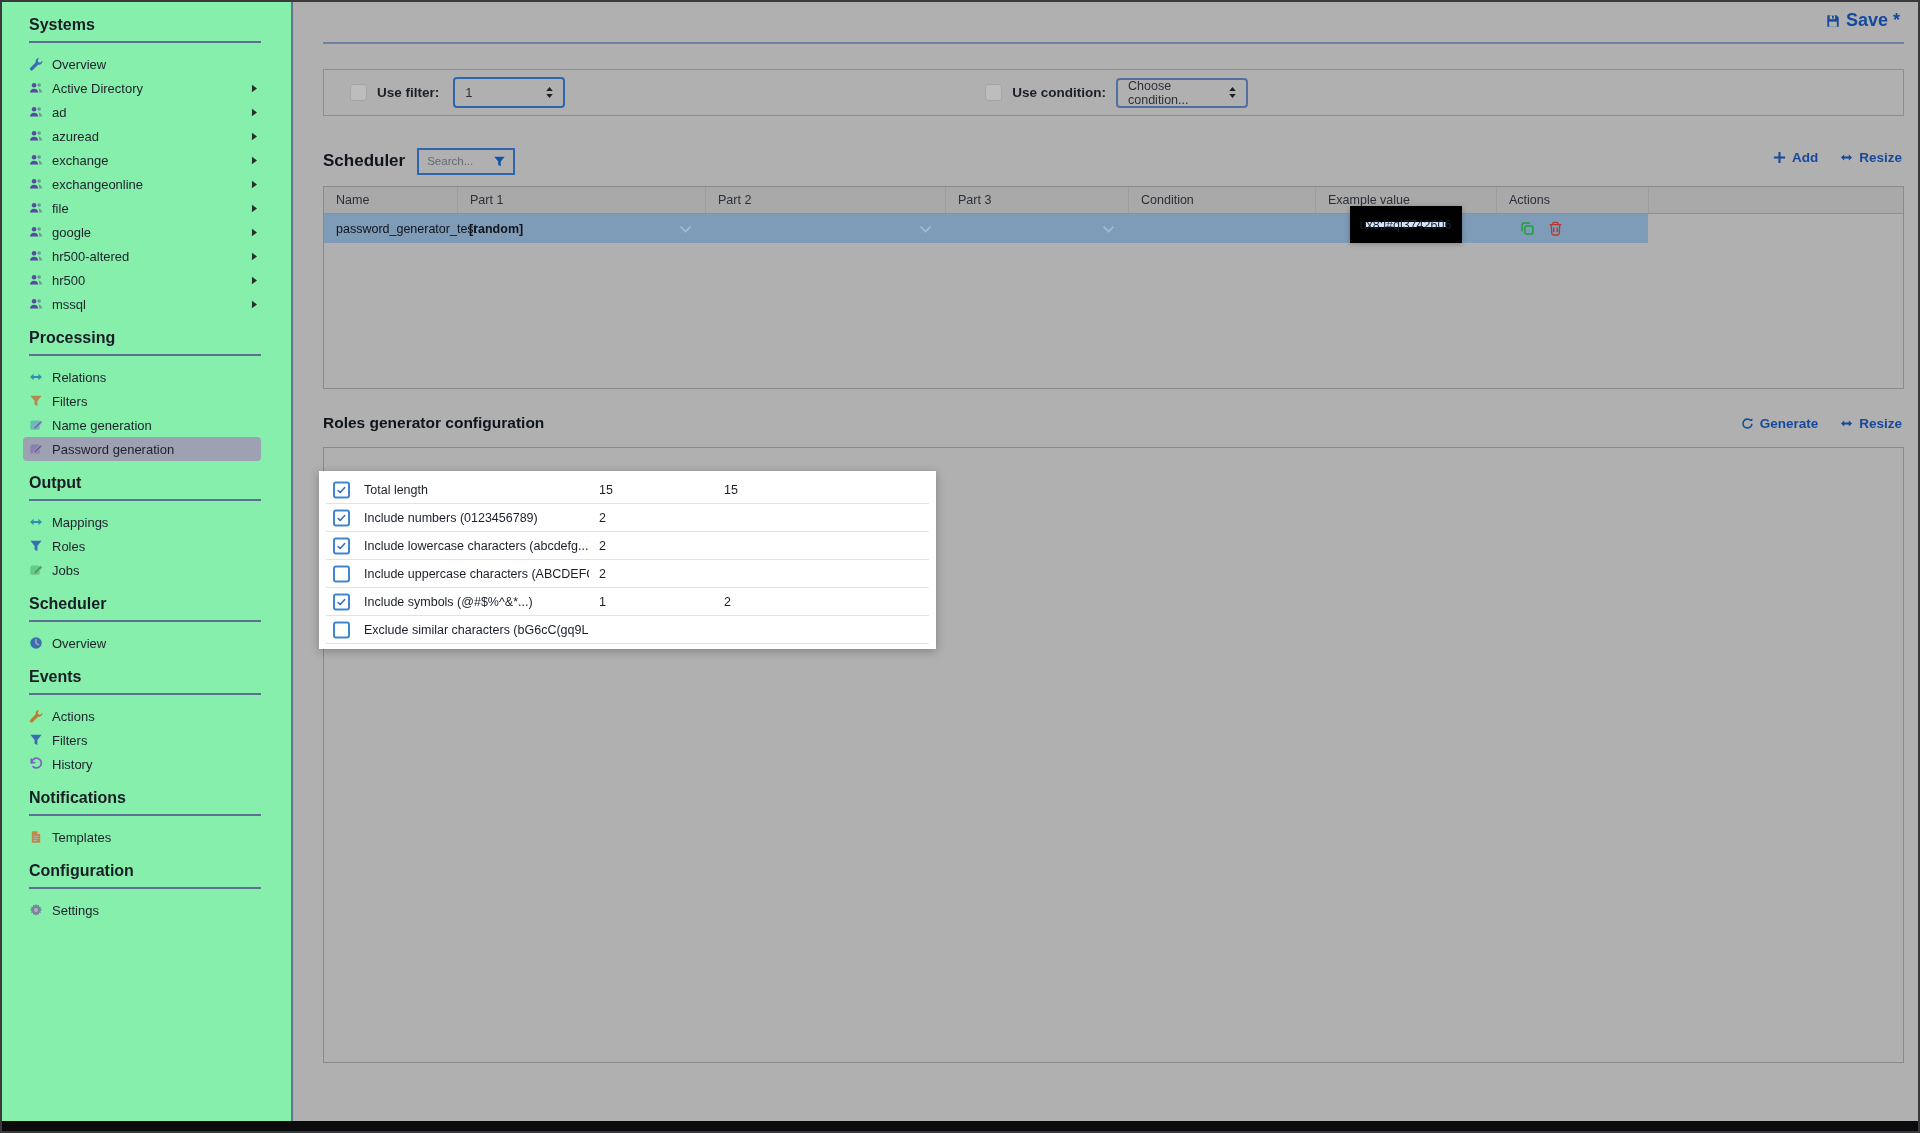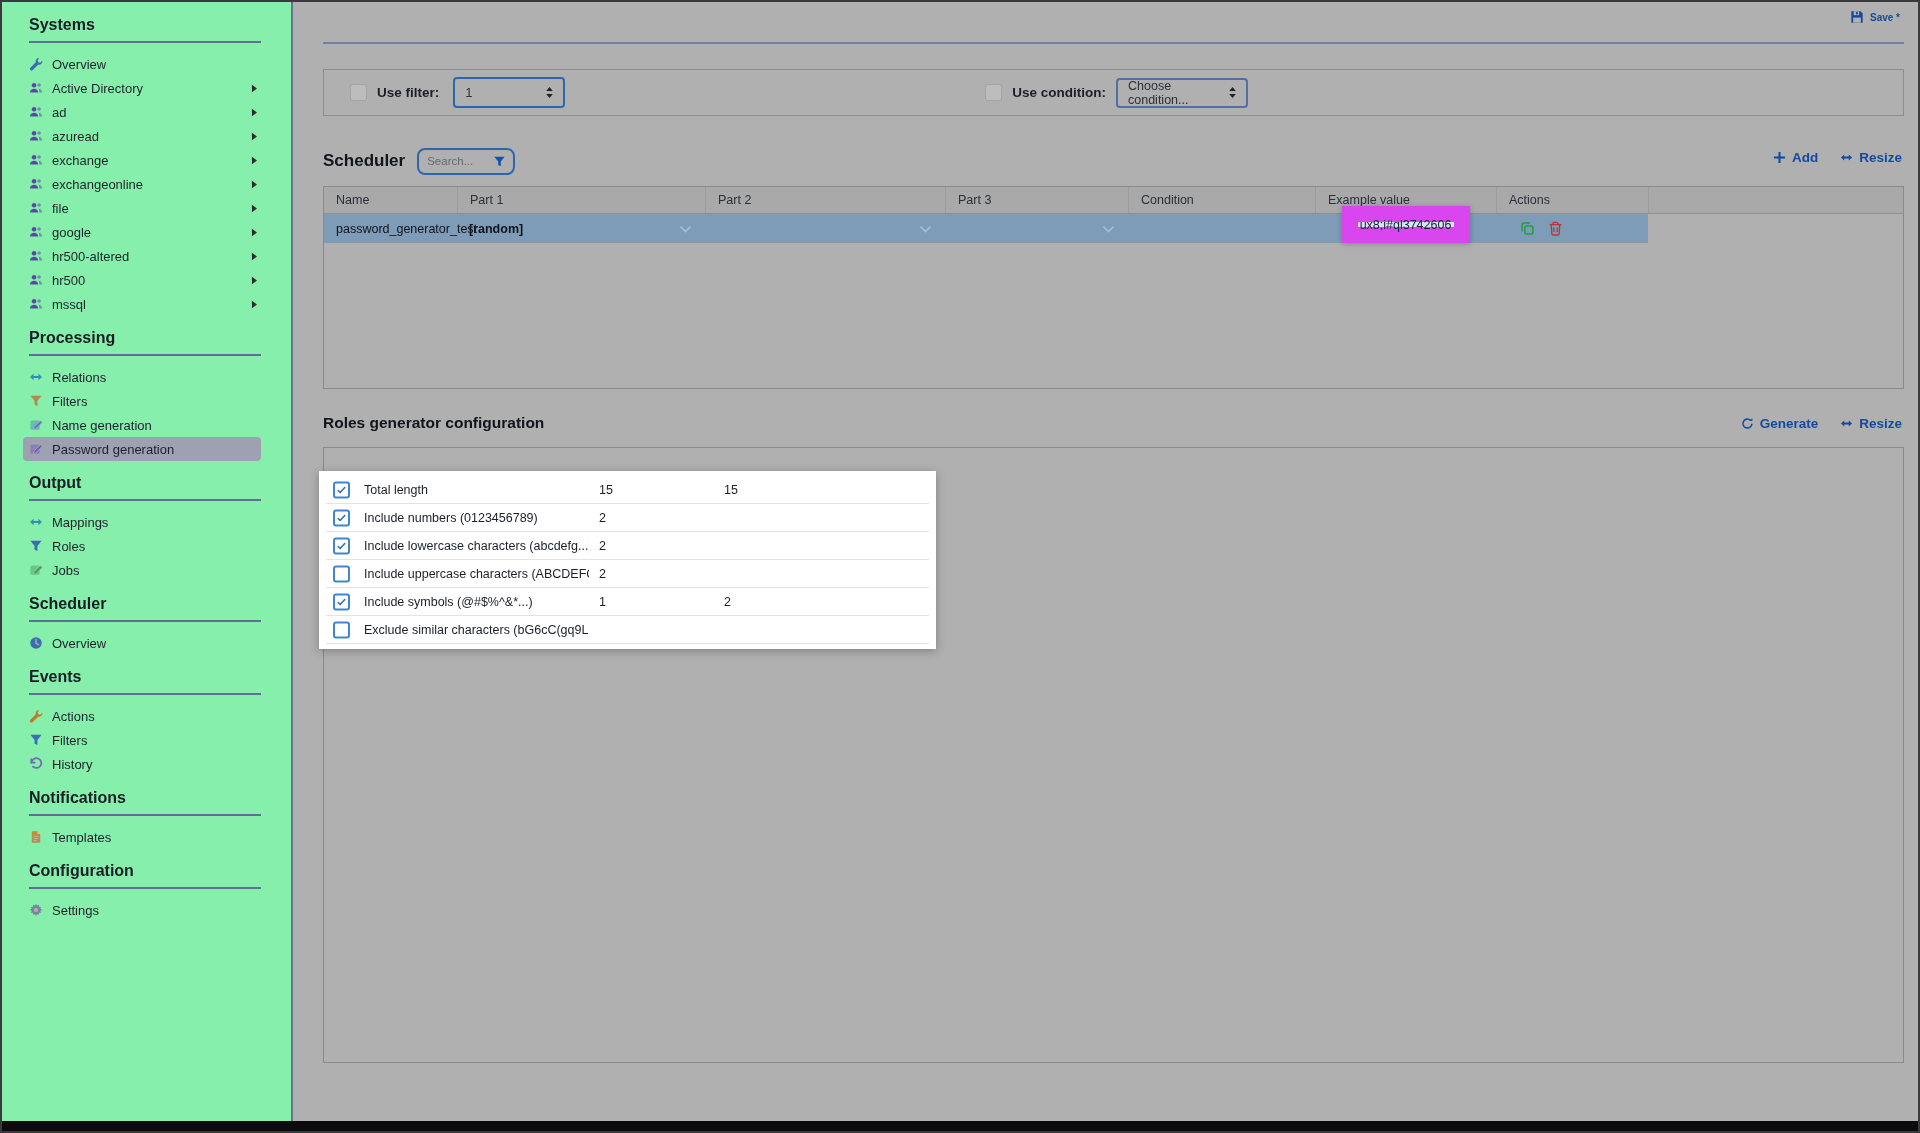--- a/index.html
+++ b/index.html
@@ -34,21 +34,21 @@
   .ic svg { width:100%; height:100%; display:block; }
 
   
   .main { position:absolute; left:293px; right:2px; top:0; bottom:10px; }
   .link-btn {
     display:inline-flex; align-items:center; gap:6px;
     background:none; border:none; color:#16499c; font:600 13.5px "Liberation Sans", sans-serif;
     cursor:pointer;
   }
   .save-row { position:absolute; top:8px; right:16px; }
-  .save-row .link-btn { font-size:10px; }
+  .save-row .link-btn { font-size:18px; }
   .top-rule { position:absolute; top:40px; left:28px; right:12px; height:2px; background:#6f80a3; }
 
   
   .filter-panel {
     position:absolute; top:67px; left:28px; right:12px; height:47px;
     border:1px solid #8d8d8d; display:flex; align-items:center; padding-left:26px;
     font-size:13.5px;
     gap:13px;
   }
   .fgroup { display:flex; align-items:center; gap:10px; }
@@ -66,21 +66,21 @@
   .select .val { flex:1; }
   .select .updown { width:9px; height:13px; color:#1d2026; }
   .select.cond { height:30px; border:2px solid #52709f; font-size:12.5px; }
   .sel-filter { width:112px; margin-left:4px; }
   .sel-cond { width:132px; }
 
   
   .pw-head { position:absolute; top:144px; left:28px; height:30px; display:flex; align-items:center; }
   .pw-head h2 { font-size:17px; font-weight:700; color:#10141c; margin-right:12px; }
   .search-box {
-    width:98px; height:27px; border:2px solid #2e66ad; border-radius:8px;
+    width:98px; height:27px; border:2px solid #2e66ad; border-radius:0;
     display:flex; align-items:center; padding:0 7px 0 8px; background:transparent;justify-content:flex-end;
   }
   .search-box input {
     width:100%; border:none; outline:none; background:transparent;
     font:11.5px "Liberation Sans", sans-serif; color:#3a3f4a;
   }
   .search-box input::placeholder { color:#636973; }
   .search-box .ic { width:13px; height:13px; color:#1553a8; }
   .head-actions { position:absolute; top:148px; right:14px; display:flex; gap:22px; }
   .head-actions .ic { width:13px; height:13px; }
@@ -101,21 +101,21 @@
   .pw-row {
     display:grid; grid-template-columns:133px 248px 240px 183px 187px 181px 152px;
     width:1324px; height:29px; background:#7e9cb7; cursor:pointer;
   }
   .rcell { position:relative; display:flex; align-items:center; padding-left:12px; font-size:12.5px; color:#10131a; }
   .rcell.bold { font-weight:700; }
   .chev { position:absolute; right:13px; top:50%; transform:translateY(-45%); width:13px; height:9px; color:#a4bcd2; }
   .example-cell { justify-content:center; padding-left:0; }
   .spot-box {
     position:absolute; left:50%; top:-8px; transform:translateX(-50%);
-    width:128px; height:37px; background:#d946ef; padding:16px;
+    width:112px; height:37px; background:#000000; padding:16px;
     box-shadow:0 1px 5px rgba(0,0,0,.25); z-index:2;
   }
   .spot-box .inner {
     width:100%; height:100%; background:#d7e6f6; display:flex; align-items:center; justify-content:center;
     font-size:12.5px; color:#1b2634; white-space:nowrap;
   }
   .actions-cell { display:flex; align-items:center; gap:13px; padding-left:24px; }
   .act-btn { background:none; border:none; padding:0; cursor:pointer; display:inline-flex; }
   .act-btn .ic { width:15px; height:15px; }
   .green { color:#1f9f3d; } .red { color:#b9372f; }

